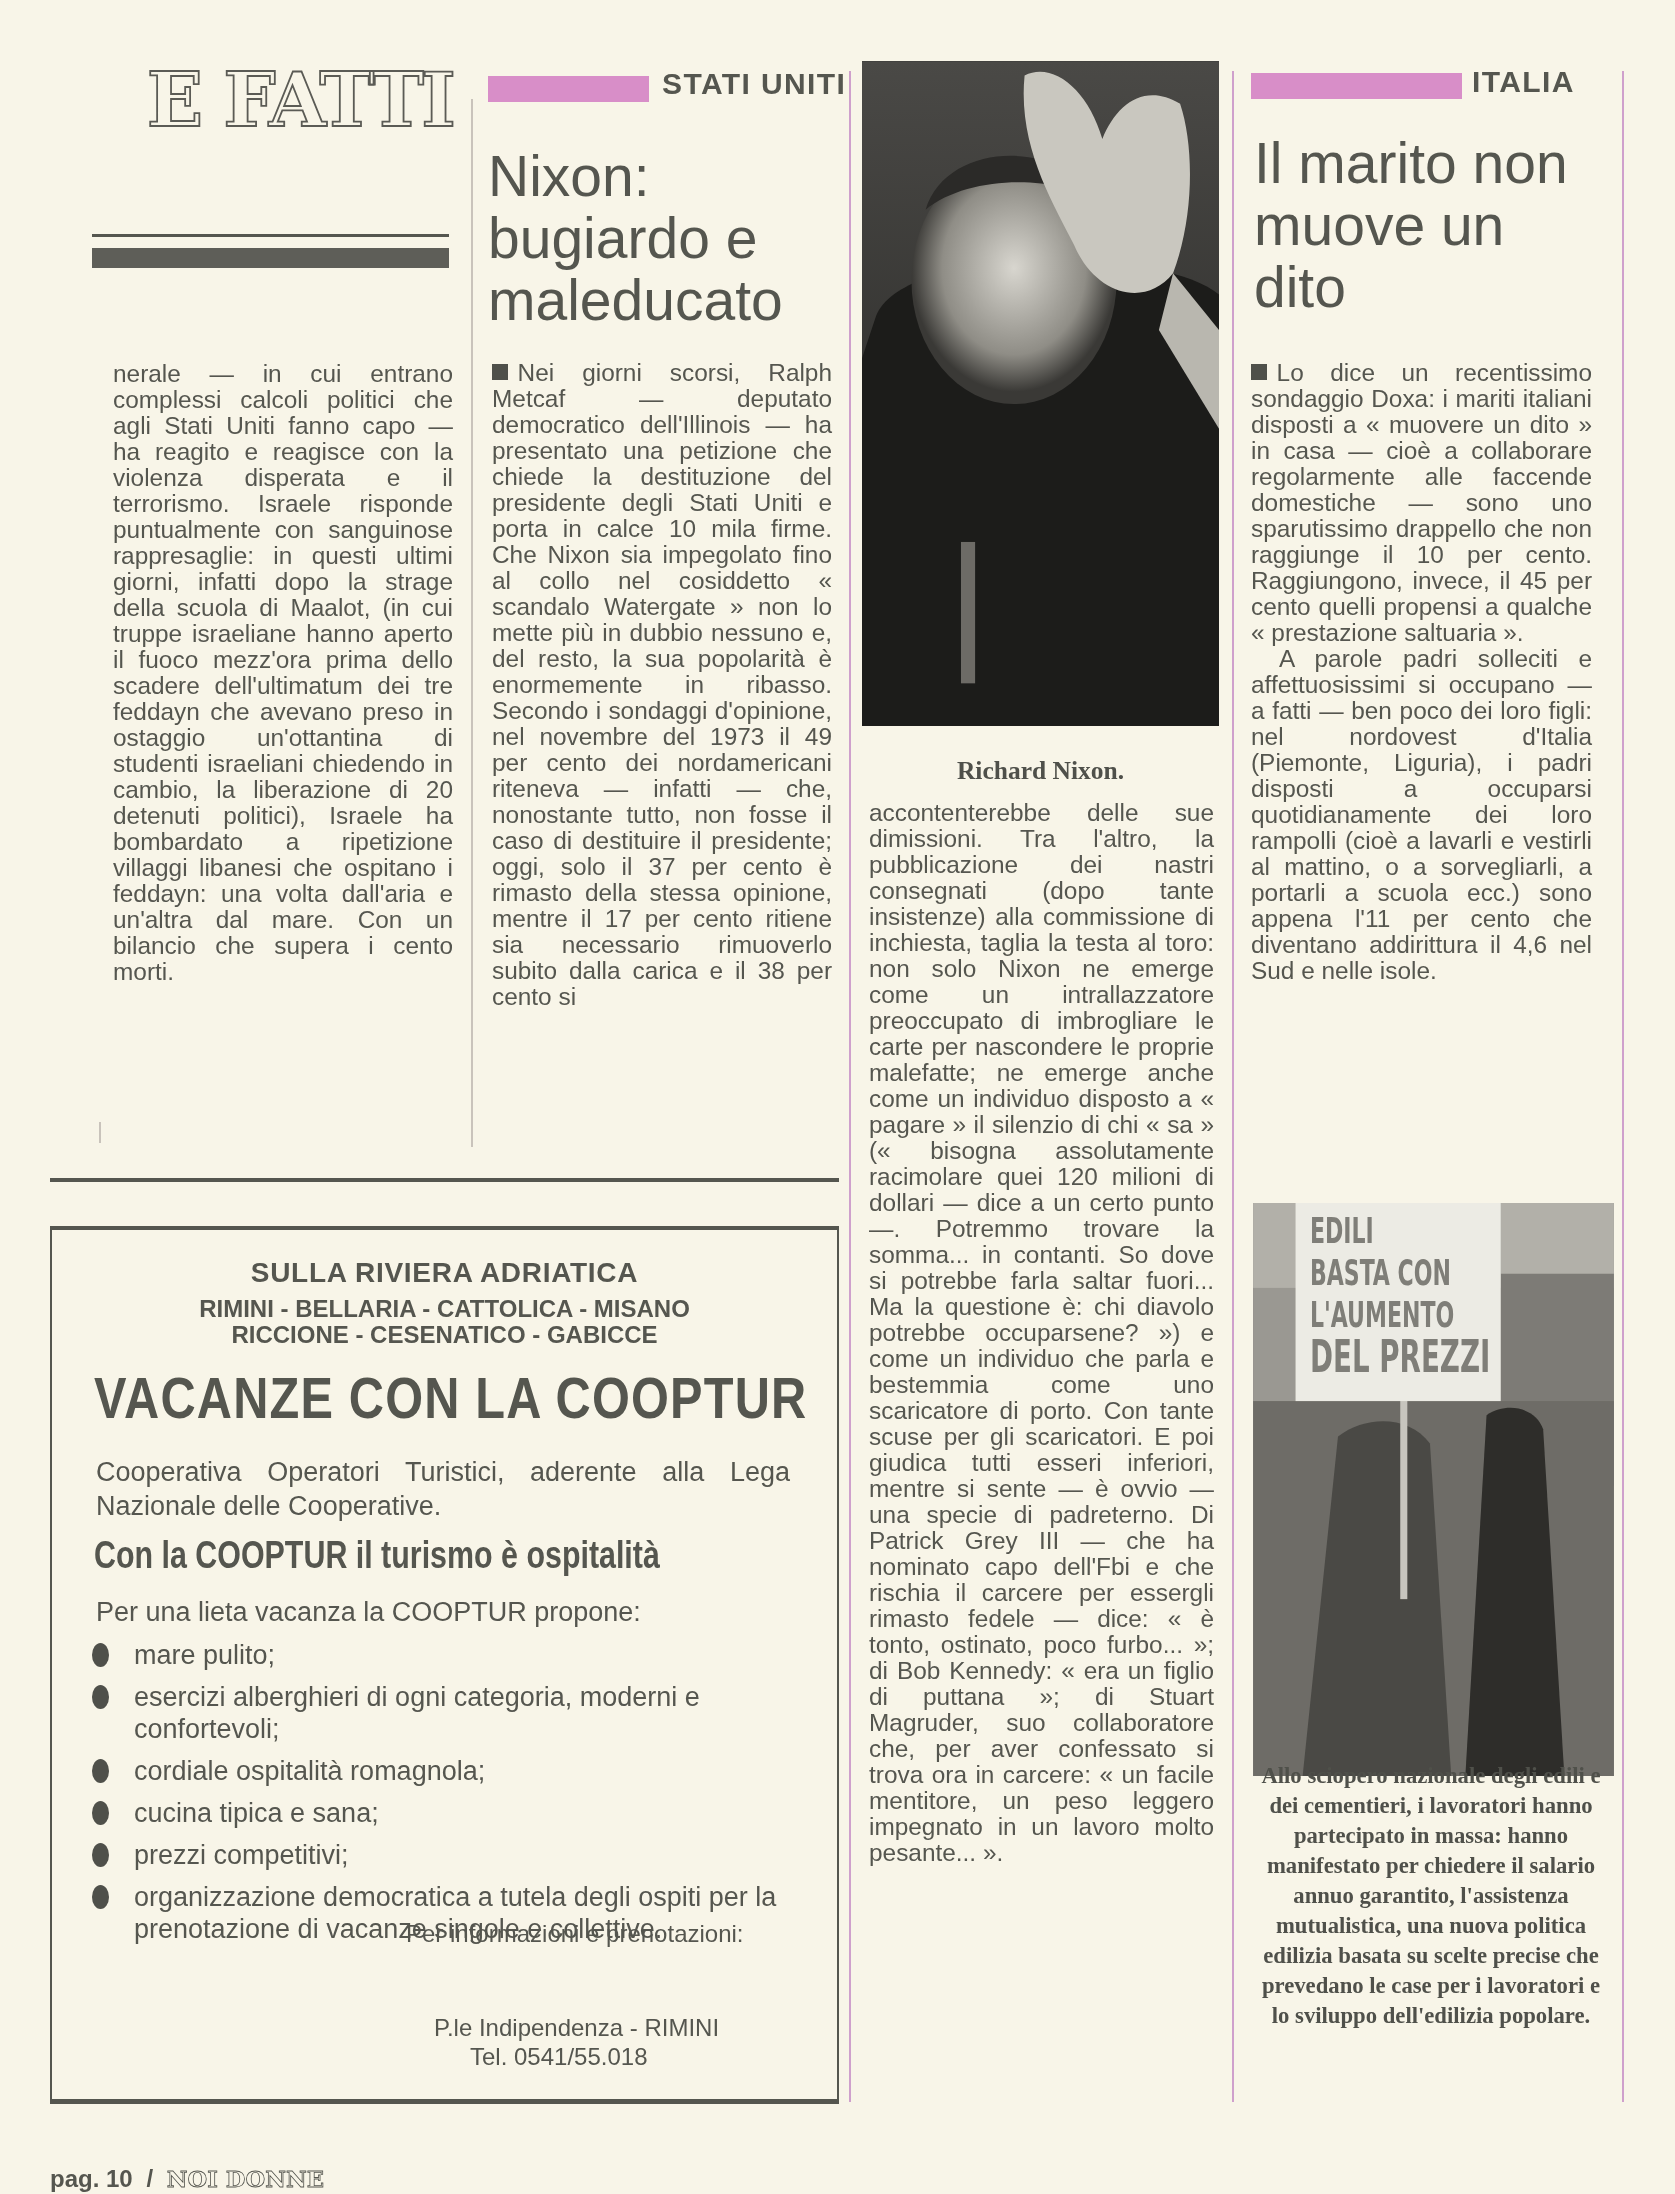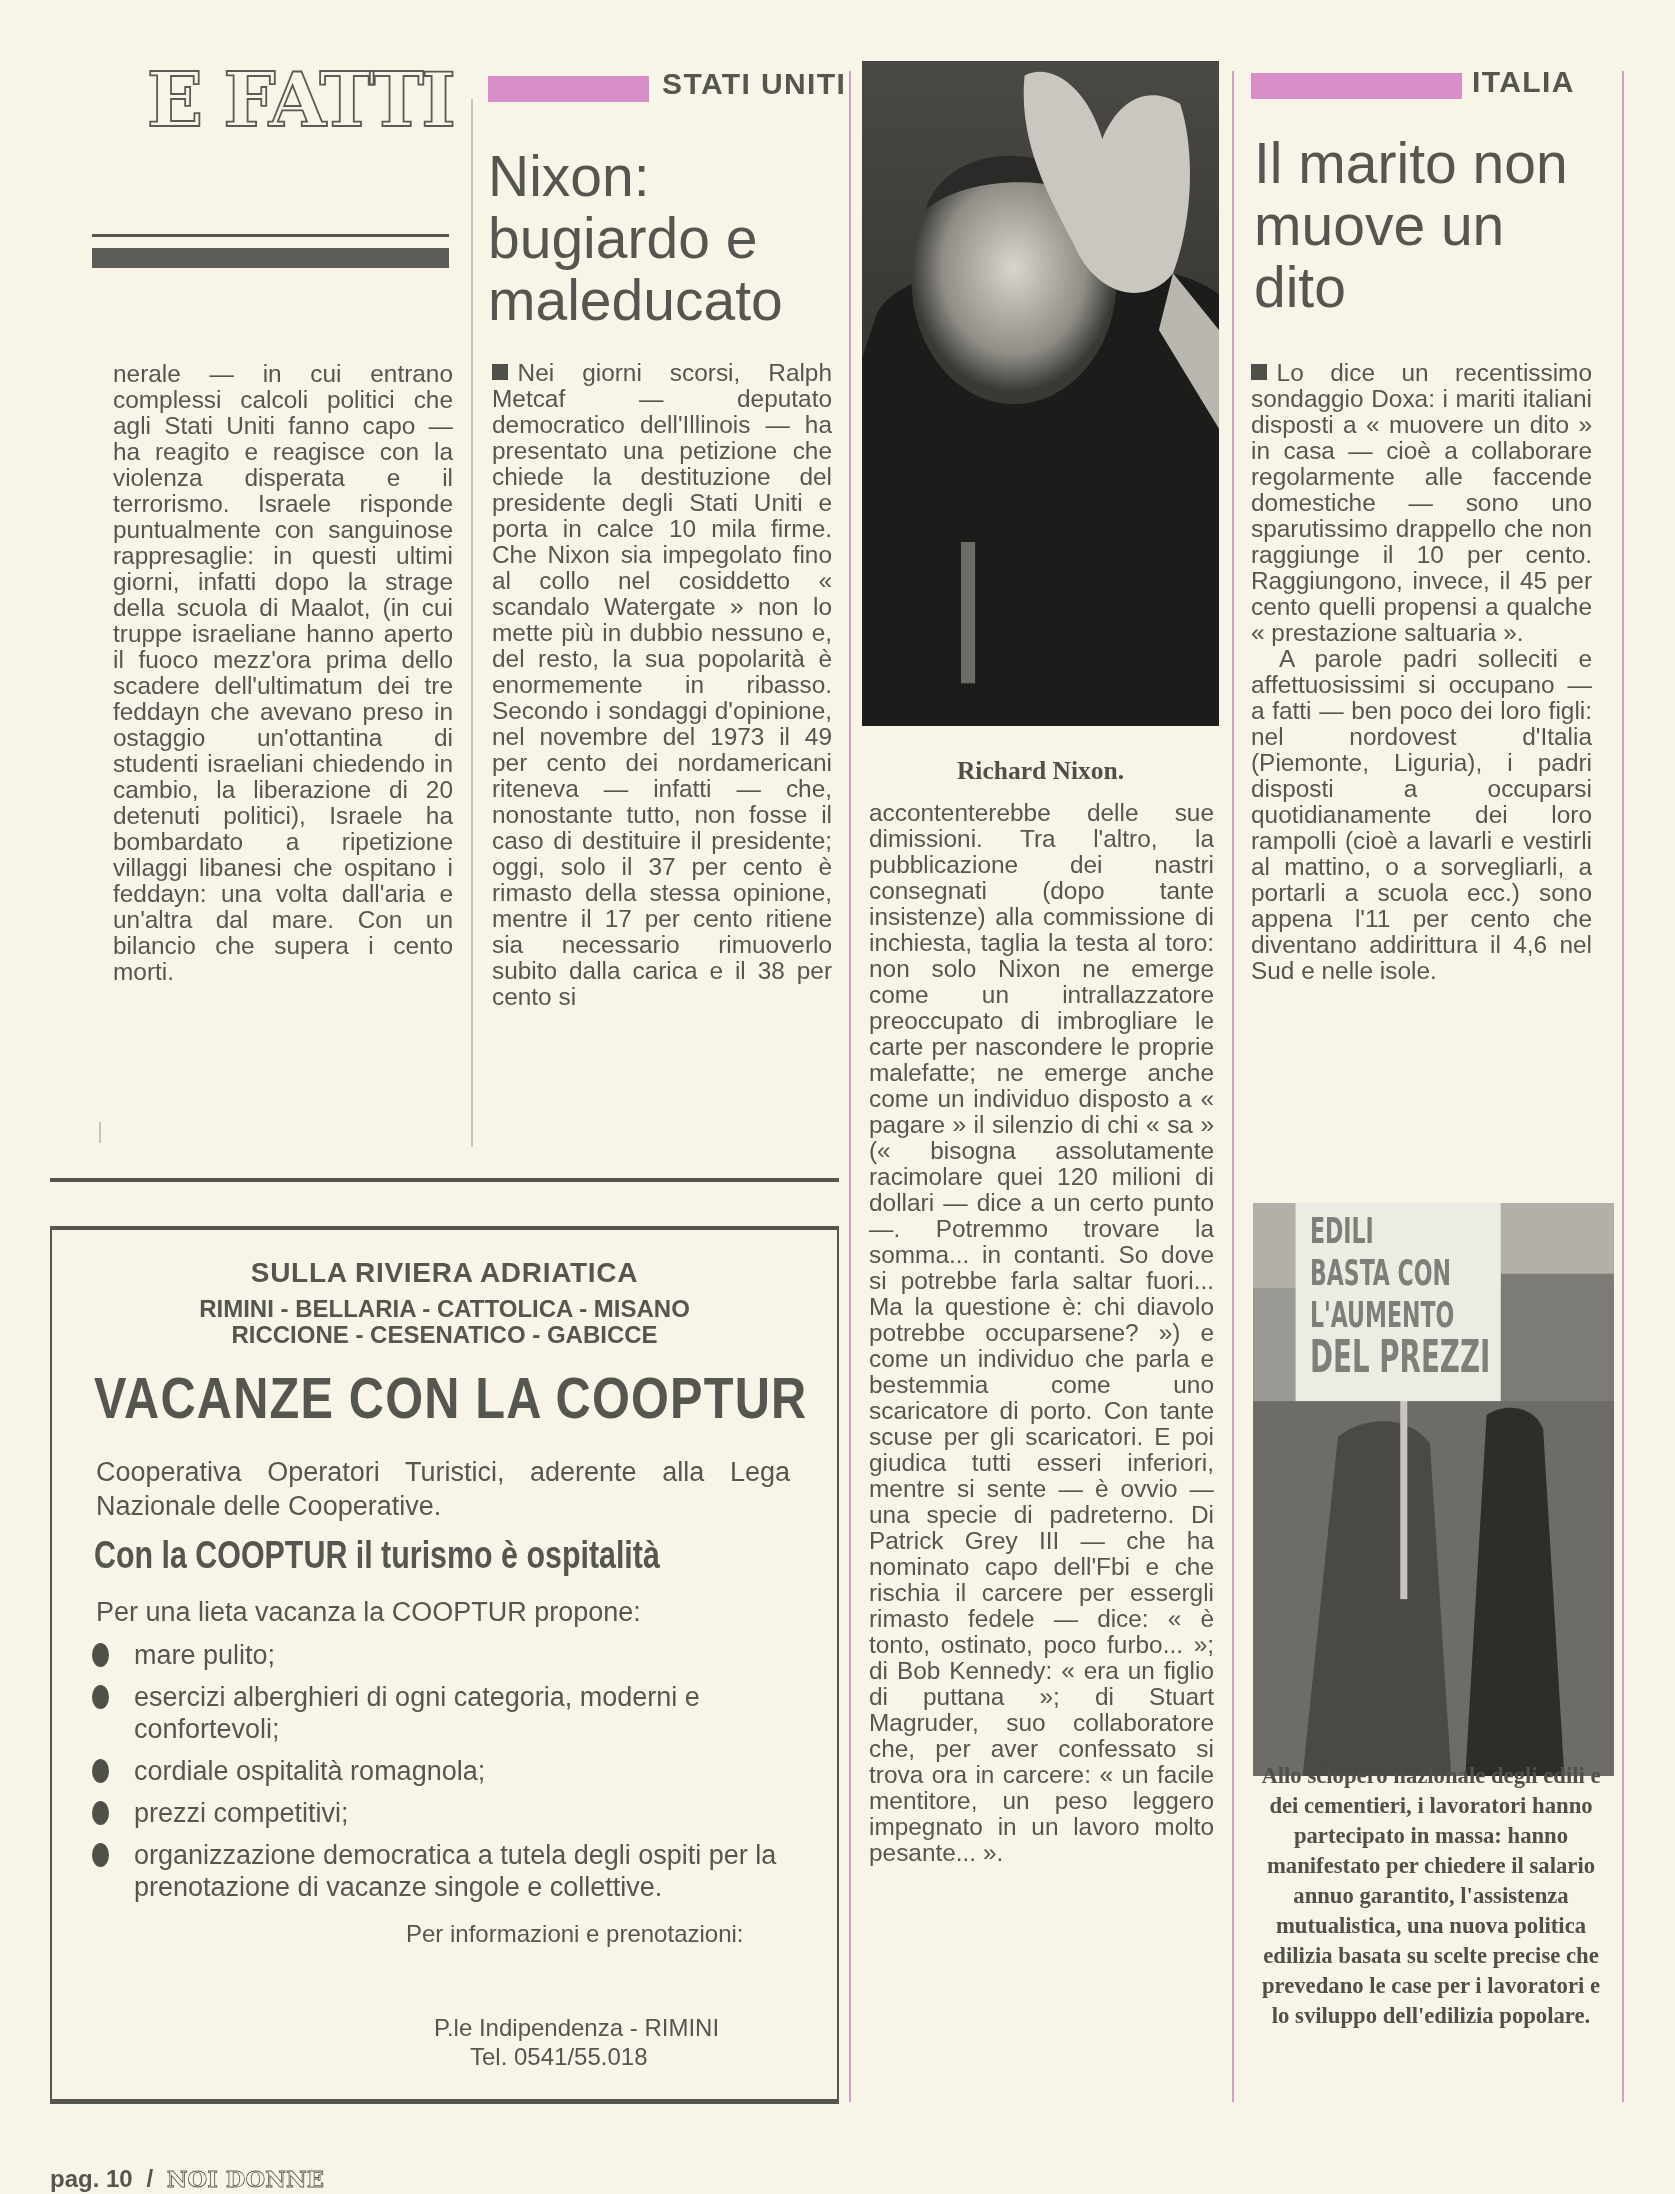--- a/index.html
+++ b/index.html
@@ -140,20 +140,21 @@
   <div class="abs" style="left:0; top:65px; width:785px; text-align:center; font-weight:bold; font-size:24px;">RIMINI - BELLARIA - CATTOLICA - MISANO</div>
   <div class="abs" style="left:0; top:91px; width:785px; text-align:center; font-weight:bold; font-size:24px;">RICCIONE - CESENATICO - GABICCE</div>
   <div class="abs" style="left:42px; top:134px; width:708px; font-weight:bold; font-size:58px; letter-spacing:1.4px; white-space:nowrap; transform:scaleX(0.84); transform-origin:left top;">VACANZE CON LA COOPTUR</div>
   <div class="abs" style="left:44px; top:225px; width:694px; font-size:27px; line-height:34px; text-align:justify;">Cooperativa Operatori Turistici, aderente alla Lega Nazionale delle Cooperative.</div>
   <div class="abs" style="left:42px; top:304px; width:708px; font-weight:bold; font-size:38px; white-space:nowrap; transform:scaleX(0.8); transform-origin:left top;">Con la COOPTUR il turismo è ospitalità</div>
   <div class="abs" style="left:44px; top:367px; font-size:27px;">Per una lieta vacanza la COOPTUR propone:</div>
   <ul class="abs ad-list" style="left:40px; top:409px; width:687px;">
     <li><span class="dot"></span><span>mare pulito;</span></li>
     <li><span class="dot"></span><span>esercizi alberghieri di ogni categoria, moderni e confortevoli;</span></li>
     <li><span class="dot"></span><span>cordiale ospitalità romagnola;</span></li>
+    <li><span class="dot"></span><span>cucina tipica e sana;</span></li>
     <li><span class="dot"></span><span>prezzi competitivi;</span></li>
     <li><span class="dot"></span><span>organizzazione democratica a tutela degli ospiti per la prenotazione di vacanze singole e collettive.</span></li>
   </ul>
   <div class="abs" style="left:354px; top:690px; font-size:24px;">Per informazioni e prenotazioni:</div>
   <div class="abs" style="left:382px; top:784px; font-size:24px;">P.le Indipendenza - RIMINI</div>
   <div class="abs" style="left:418px; top:813px; font-size:24px;">Tel. 0541/55.018</div>
 </div>
 
 <div class="abs" style="left:50px; top:2165px; font-weight:bold; font-size:24px; color:#55564f; white-space:nowrap;">
   <span>pag. 10</span>

